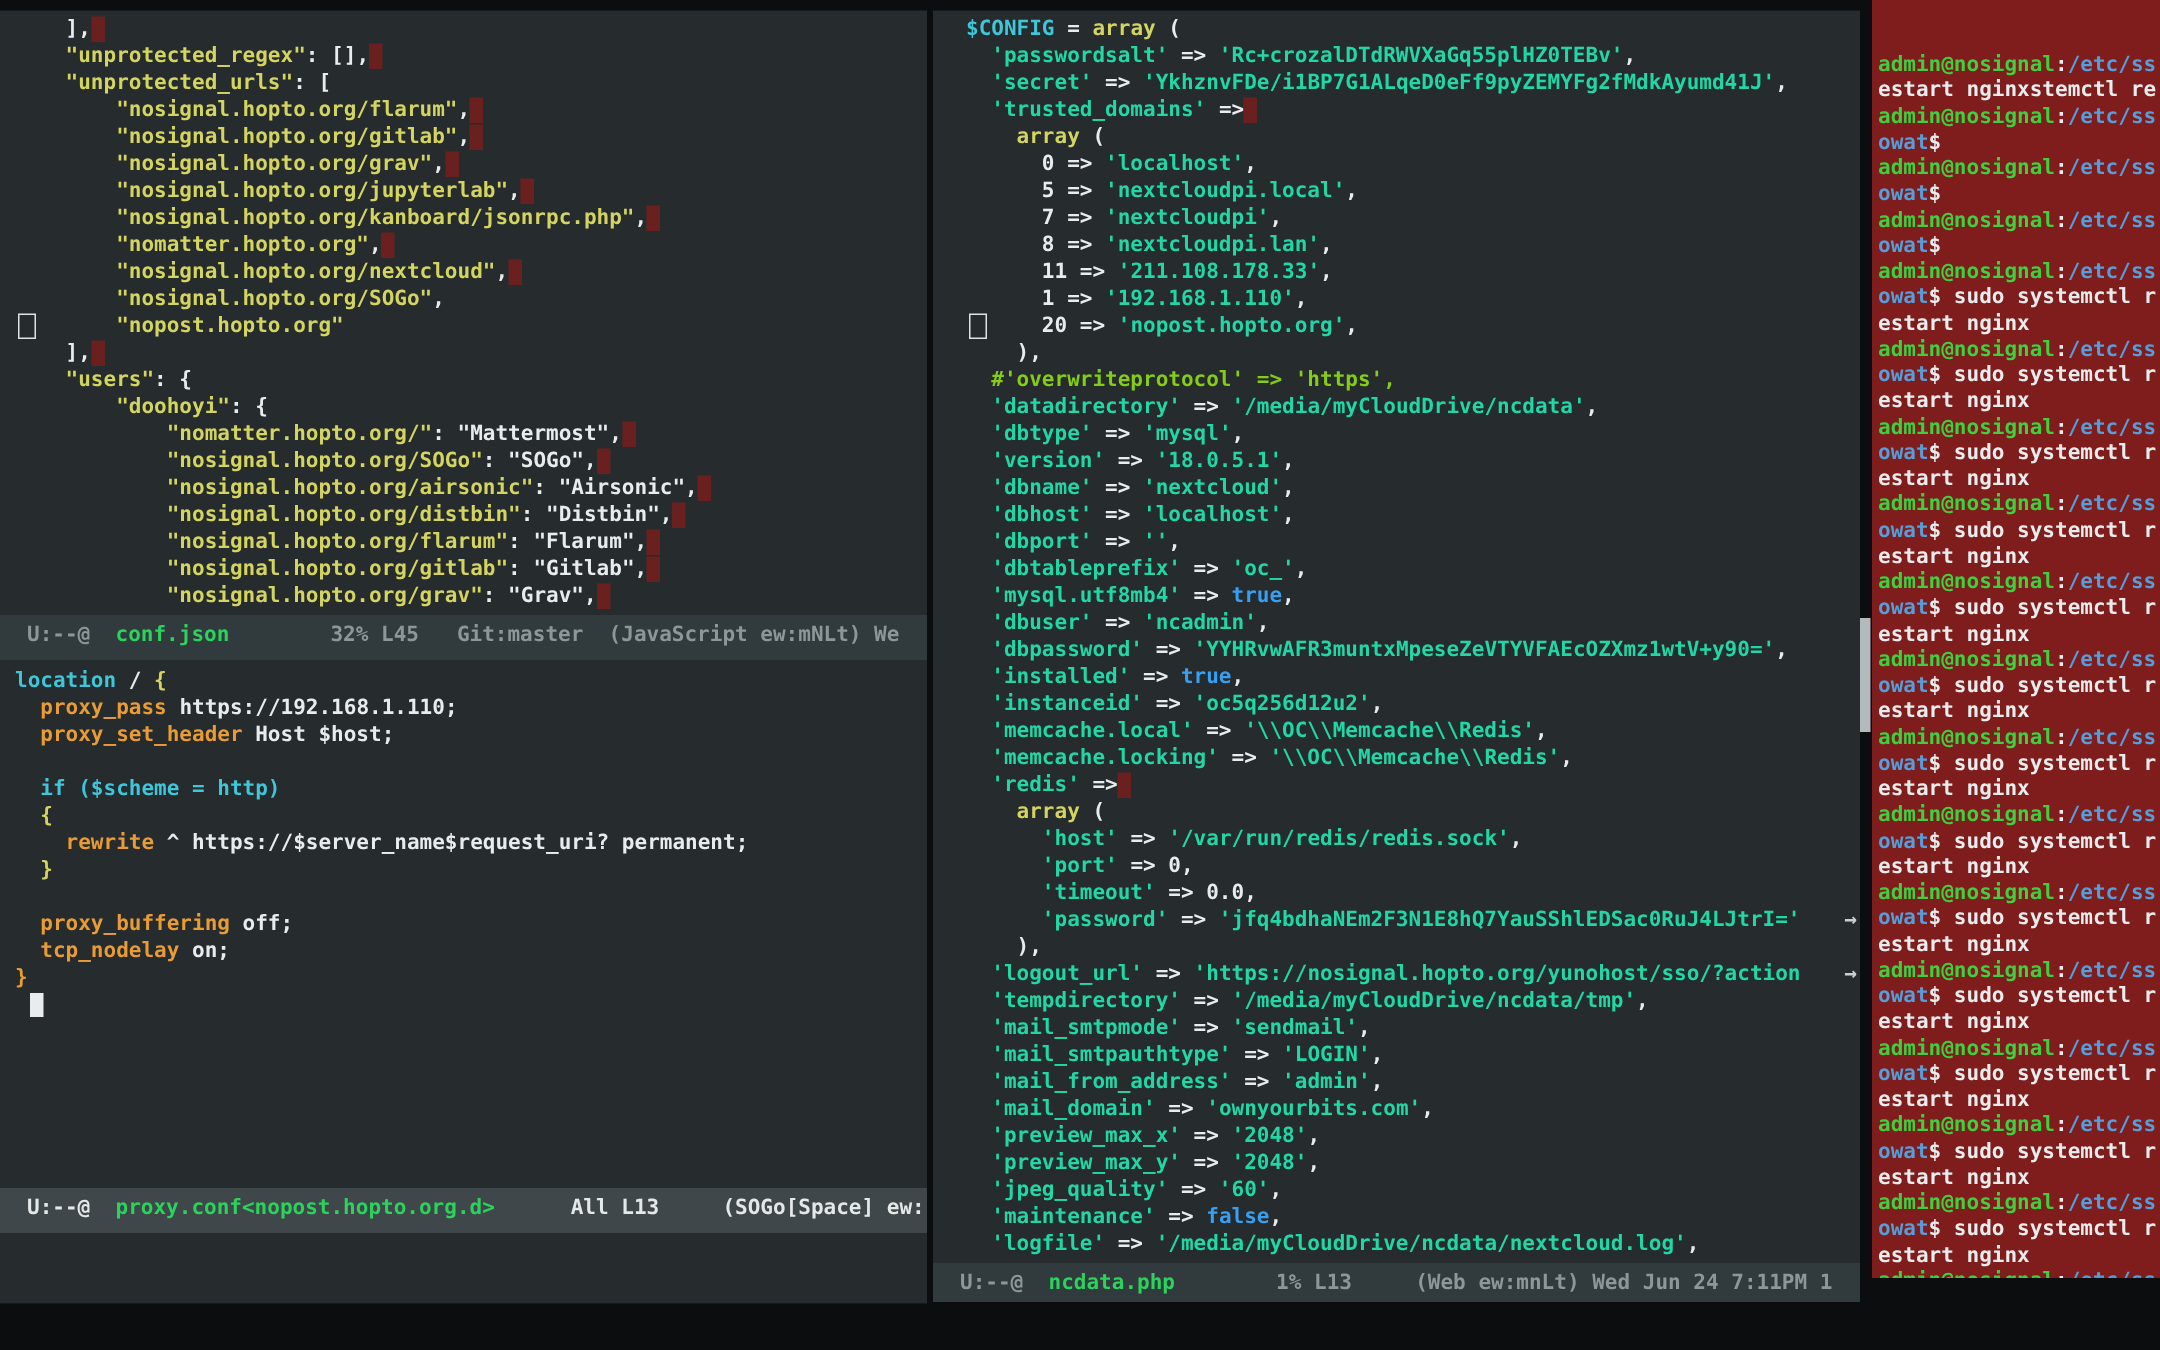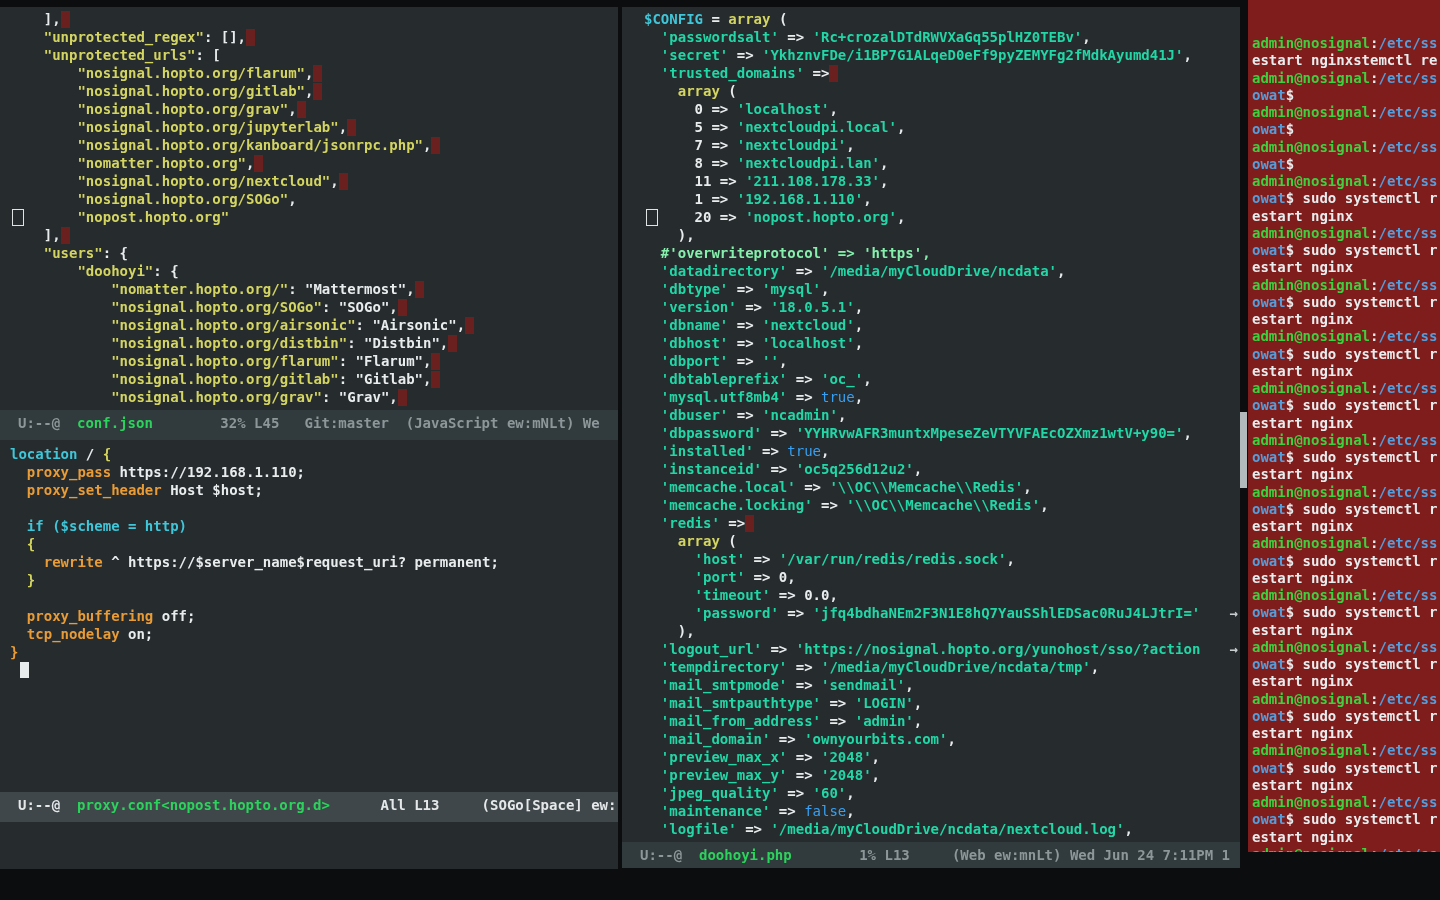--- a/index.html
+++ b/index.html
@@ -15,22 +15,22 @@
   .line{height:18px;line-height:18px;position:relative}
   .modeline{height:30px;line-height:26px;font-size:14px;white-space:pre;overflow:hidden;padding-left:18px}
   .ml-inactive{background:#313a3d;color:#8d979a}
   .ml-active{background:#40474b;color:#e4e8e9}
   .ml-name{color:#2bd35c;font-weight:bold}
   .seg-w{color:#e9eced}
   .seg-y{color:#d4d560}
   .seg-c{color:#3fc6d8}
   .seg-t{color:#21d7a6}
   .seg-o{color:#e99c35}
-  .seg-cm{color:#86efac}
-  .seg-b{color:#38a0f2;font-weight:normal}
+  .seg-cm{color:#84cc16}
+  .seg-b{color:#38a0f2;font-weight:bold}
   .seg-tg{color:#3fcf3f}
   .seg-tb{color:#579dd9}
   .ws-block{display:inline-block;width:9px;height:17px;background:#6b2020;vertical-align:top;position:relative;top:1px}
   .trunc-arrow{position:absolute;right:2px;top:0;color:#c9cecf}
   .cursor0{position:absolute;left:2px;top:1px;width:10px;height:15px}
   .cursor0.hollow{border:1px solid #dfe3e4}
   .cursor0.block{background:#e9eced;left:10px;width:9px;height:16px;border:none}
   #terminal{position:absolute;top:0;left:1248px;width:192px;height:852px;background:#7f1d1d;
             font-size:14px;white-space:pre;padding:3px 0 0 4px;box-sizing:border-box;overflow:hidden}
   .tline{height:17.25px;line-height:17.25px;position:relative}
@@ -41,20 +41,20 @@
 
 <div class="frame" id="leftFrame">
   <div class="buffer json-buf"><div class="line"><span class="seg-w">    ],</span><span class="ws-block"></span></div><div class="line"><span class="seg-y">    "unprotected_regex"</span><span class="seg-w">: [],</span><span class="ws-block"></span></div><div class="line"><span class="seg-y">    "unprotected_urls"</span><span class="seg-w">: [</span></div><div class="line"><span class="seg-y">        "nosignal.hopto.org/flarum"</span><span class="seg-w">,</span><span class="ws-block"></span></div><div class="line"><span class="seg-y">        "nosignal.hopto.org/gitlab"</span><span class="seg-w">,</span><span class="ws-block"></span></div><div class="line"><span class="seg-y">        "nosignal.hopto.org/grav"</span><span class="seg-w">,</span><span class="ws-block"></span></div><div class="line"><span class="seg-y">        "nosignal.hopto.org/jupyterlab"</span><span class="seg-w">,</span><span class="ws-block"></span></div><div class="line"><span class="seg-y">        "nosignal.hopto.org/kanboard/jsonrpc.php"</span><span class="seg-w">,</span><span class="ws-block"></span></div><div class="line"><span class="seg-y">        "nomatter.hopto.org"</span><span class="seg-w">,</span><span class="ws-block"></span></div><div class="line"><span class="seg-y">        "nosignal.hopto.org/nextcloud"</span><span class="seg-w">,</span><span class="ws-block"></span></div><div class="line"><span class="seg-y">        "nosignal.hopto.org/SOGo"</span><span class="seg-w">,</span></div><div class="line"><span class="seg-y">        "nopost.hopto.org"</span><span class="cursor0 hollow"></span></div><div class="line"><span class="seg-w">    ],</span><span class="ws-block"></span></div><div class="line"><span class="seg-y">    "users"</span><span class="seg-w">: {</span></div><div class="line"><span class="seg-y">        "doohoyi"</span><span class="seg-w">: {</span></div><div class="line"><span class="seg-y">            "nomatter.hopto.org/"</span><span class="seg-w">: "Mattermost",</span><span class="ws-block"></span></div><div class="line"><span class="seg-y">            "nosignal.hopto.org/SOGo"</span><span class="seg-w">: "SOGo",</span><span class="ws-block"></span></div><div class="line"><span class="seg-y">            "nosignal.hopto.org/airsonic"</span><span class="seg-w">: "Airsonic",</span><span class="ws-block"></span></div><div class="line"><span class="seg-y">            "nosignal.hopto.org/distbin"</span><span class="seg-w">: "Distbin",</span><span class="ws-block"></span></div><div class="line"><span class="seg-y">            "nosignal.hopto.org/flarum"</span><span class="seg-w">: "Flarum",</span><span class="ws-block"></span></div><div class="line"><span class="seg-y">            "nosignal.hopto.org/gitlab"</span><span class="seg-w">: "Gitlab",</span><span class="ws-block"></span></div><div class="line"><span class="seg-y">            "nosignal.hopto.org/grav"</span><span class="seg-w">: "Grav",</span><span class="ws-block"></span></div></div>
   <div class="modeline ml-inactive"><span>U:--@  </span><span class="ml-name">conf.json</span><span>        32% L45   Git:master  (JavaScript ew:mNLt) We</span></div>
   <div class="buffer nginx-buf"><div class="line"><span class="seg-c">location</span><span class="seg-w"> / </span><span class="seg-y">{</span></div><div class="line"><span class="seg-o">  proxy_pass</span><span class="seg-w"> https://192.168.1.110;</span></div><div class="line"><span class="seg-o">  proxy_set_header</span><span class="seg-w"> Host $host;</span></div><div class="line"></div><div class="line"><span class="seg-c">  if ($scheme = http)</span></div><div class="line"><span class="seg-y">  {</span></div><div class="line"><span class="seg-o">    rewrite</span><span class="seg-w"> ^ https://$server_name$request_uri? permanent;</span></div><div class="line"><span class="seg-y">  }</span></div><div class="line"></div><div class="line"><span class="seg-o">  proxy_buffering</span><span class="seg-w"> off;</span></div><div class="line"><span class="seg-o">  tcp_nodelay</span><span class="seg-w"> on;</span></div><div class="line"><span class="seg-o">}</span></div><div class="line"><span class="cursor0 block"></span></div></div>
   <div class="modeline ml-active"><span>U:--@  </span><span class="ml-name">proxy.conf&lt;nopost.hopto.org.d&gt;</span><span>      All L13     (SOGo[Space] ew:</span></div>
 </div>
 
 <div class="frame" id="midFrame">
   <div class="buffer php-buf"><div class="line"><span class="seg-c">$CONFIG</span><span class="seg-w"> = </span><span class="seg-y">array</span><span class="seg-w"> (</span></div><div class="line"><span class="seg-t">  'passwordsalt'</span><span class="seg-w"> =&gt; </span><span class="seg-t">'Rc+crozalDTdRWVXaGq55plHZ0TEBv'</span><span class="seg-w">,</span></div><div class="line"><span class="seg-t">  'secret'</span><span class="seg-w"> =&gt; </span><span class="seg-t">'YkhznvFDe/i1BP7G1ALqeD0eFf9pyZEMYFg2fMdkAyumd41J'</span><span class="seg-w">,</span></div><div class="line"><span class="seg-t">  'trusted_domains'</span><span class="seg-w"> =&gt;</span><span class="ws-block"></span></div><div class="line"><span class="seg-w">    </span><span class="seg-y">array</span><span class="seg-w"> (</span></div><div class="line"><span class="seg-w">      0 =&gt; </span><span class="seg-t">'localhost'</span><span class="seg-w">,</span></div><div class="line"><span class="seg-w">      5 =&gt; </span><span class="seg-t">'nextcloudpi.local'</span><span class="seg-w">,</span></div><div class="line"><span class="seg-w">      7 =&gt; </span><span class="seg-t">'nextcloudpi'</span><span class="seg-w">,</span></div><div class="line"><span class="seg-w">      8 =&gt; </span><span class="seg-t">'nextcloudpi.lan'</span><span class="seg-w">,</span></div><div class="line"><span class="seg-w">      11 =&gt; </span><span class="seg-t">'211.108.178.33'</span><span class="seg-w">,</span></div><div class="line"><span class="seg-w">      1 =&gt; </span><span class="seg-t">'192.168.1.110'</span><span class="seg-w">,</span></div><div class="line"><span class="seg-w">      20 =&gt; </span><span class="seg-t">'nopost.hopto.org'</span><span class="seg-w">,</span><span class="cursor0 hollow"></span></div><div class="line"><span class="seg-w">    ),</span></div><div class="line"><span class="seg-cm">  #'overwriteprotocol' =&gt; 'https',</span></div><div class="line"><span class="seg-t">  'datadirectory'</span><span class="seg-w"> =&gt; </span><span class="seg-t">'/media/myCloudDrive/ncdata'</span><span class="seg-w">,</span></div><div class="line"><span class="seg-t">  'dbtype'</span><span class="seg-w"> =&gt; </span><span class="seg-t">'mysql'</span><span class="seg-w">,</span></div><div class="line"><span class="seg-t">  'version'</span><span class="seg-w"> =&gt; </span><span class="seg-t">'18.0.5.1'</span><span class="seg-w">,</span></div><div class="line"><span class="seg-t">  'dbname'</span><span class="seg-w"> =&gt; </span><span class="seg-t">'nextcloud'</span><span class="seg-w">,</span></div><div class="line"><span class="seg-t">  'dbhost'</span><span class="seg-w"> =&gt; </span><span class="seg-t">'localhost'</span><span class="seg-w">,</span></div><div class="line"><span class="seg-t">  'dbport'</span><span class="seg-w"> =&gt; </span><span class="seg-t">''</span><span class="seg-w">,</span></div><div class="line"><span class="seg-t">  'dbtableprefix'</span><span class="seg-w"> =&gt; </span><span class="seg-t">'oc_'</span><span class="seg-w">,</span></div><div class="line"><span class="seg-t">  'mysql.utf8mb4'</span><span class="seg-w"> =&gt; </span><span class="seg-b">true</span><span class="seg-w">,</span></div><div class="line"><span class="seg-t">  'dbuser'</span><span class="seg-w"> =&gt; </span><span class="seg-t">'ncadmin'</span><span class="seg-w">,</span></div><div class="line"><span class="seg-t">  'dbpassword'</span><span class="seg-w"> =&gt; </span><span class="seg-t">'YYHRvwAFR3muntxMpeseZeVTYVFAEcOZXmz1wtV+y90='</span><span class="seg-w">,</span></div><div class="line"><span class="seg-t">  'installed'</span><span class="seg-w"> =&gt; </span><span class="seg-b">true</span><span class="seg-w">,</span></div><div class="line"><span class="seg-t">  'instanceid'</span><span class="seg-w"> =&gt; </span><span class="seg-t">'oc5q256d12u2'</span><span class="seg-w">,</span></div><div class="line"><span class="seg-t">  'memcache.local'</span><span class="seg-w"> =&gt; </span><span class="seg-t">'\\OC\\Memcache\\Redis'</span><span class="seg-w">,</span></div><div class="line"><span class="seg-t">  'memcache.locking'</span><span class="seg-w"> =&gt; </span><span class="seg-t">'\\OC\\Memcache\\Redis'</span><span class="seg-w">,</span></div><div class="line"><span class="seg-t">  'redis'</span><span class="seg-w"> =&gt;</span><span class="ws-block"></span></div><div class="line"><span class="seg-w">    </span><span class="seg-y">array</span><span class="seg-w"> (</span></div><div class="line"><span class="seg-t">      'host'</span><span class="seg-w"> =&gt; </span><span class="seg-t">'/var/run/redis/redis.sock'</span><span class="seg-w">,</span></div><div class="line"><span class="seg-t">      'port'</span><span class="seg-w"> =&gt; 0,</span></div><div class="line"><span class="seg-t">      'timeout'</span><span class="seg-w"> =&gt; 0.0,</span></div><div class="line"><span class="seg-t">      'password'</span><span class="seg-w"> =&gt; </span><span class="seg-t">'jfq4bdhaNEm2F3N1E8hQ7YauSShlEDSac0RuJ4LJtrI='</span><span class="trunc-arrow">→</span></div><div class="line"><span class="seg-w">    ),</span></div><div class="line"><span class="seg-t">  'logout_url'</span><span class="seg-w"> =&gt; </span><span class="seg-t">'https://nosignal.hopto.org/yunohost/sso/?action</span><span class="trunc-arrow">→</span></div><div class="line"><span class="seg-t">  'tempdirectory'</span><span class="seg-w"> =&gt; </span><span class="seg-t">'/media/myCloudDrive/ncdata/tmp'</span><span class="seg-w">,</span></div><div class="line"><span class="seg-t">  'mail_smtpmode'</span><span class="seg-w"> =&gt; </span><span class="seg-t">'sendmail'</span><span class="seg-w">,</span></div><div class="line"><span class="seg-t">  'mail_smtpauthtype'</span><span class="seg-w"> =&gt; </span><span class="seg-t">'LOGIN'</span><span class="seg-w">,</span></div><div class="line"><span class="seg-t">  'mail_from_address'</span><span class="seg-w"> =&gt; </span><span class="seg-t">'admin'</span><span class="seg-w">,</span></div><div class="line"><span class="seg-t">  'mail_domain'</span><span class="seg-w"> =&gt; </span><span class="seg-t">'ownyourbits.com'</span><span class="seg-w">,</span></div><div class="line"><span class="seg-t">  'preview_max_x'</span><span class="seg-w"> =&gt; </span><span class="seg-t">'2048'</span><span class="seg-w">,</span></div><div class="line"><span class="seg-t">  'preview_max_y'</span><span class="seg-w"> =&gt; </span><span class="seg-t">'2048'</span><span class="seg-w">,</span></div><div class="line"><span class="seg-t">  'jpeg_quality'</span><span class="seg-w"> =&gt; </span><span class="seg-t">'60'</span><span class="seg-w">,</span></div><div class="line"><span class="seg-t">  'maintenance'</span><span class="seg-w"> =&gt; </span><span class="seg-b">false</span><span class="seg-w">,</span></div><div class="line"><span class="seg-t">  'logfile'</span><span class="seg-w"> =&gt; </span><span class="seg-t">'/media/myCloudDrive/ncdata/nextcloud.log'</span><span class="seg-w">,</span></div></div>
-  <div class="modeline ml-inactive"><span>U:--@  </span><span class="ml-name">doohoyi.php</span><span>        1% L13     (Web ew:mnLt) Wed Jun 24 7:11PM 1</span></div>
+  <div class="modeline ml-inactive"><span>U:--@  </span><span class="ml-name">ncdata.php</span><span>        1% L13     (Web ew:mnLt) Wed Jun 24 7:11PM 1</span></div>
 </div>
 
 <div id="scrollThumb"></div>
 
 <div id="terminal">
   <div><div class="tline"><span class="seg-tg">admin@nosignal</span><span class="seg-w">:</span><span class="seg-tb">/etc/ss</span></div><div class="tline"><span class="seg-w">estart nginxstemctl re</span></div><div class="tline"><span class="seg-tg">admin@nosignal</span><span class="seg-w">:</span><span class="seg-tb">/etc/ss</span></div><div class="tline"><span class="seg-tb">owat</span><span class="seg-w">$</span></div><div class="tline"><span class="seg-tg">admin@nosignal</span><span class="seg-w">:</span><span class="seg-tb">/etc/ss</span></div><div class="tline"><span class="seg-tb">owat</span><span class="seg-w">$</span></div><div class="tline"><span class="seg-tg">admin@nosignal</span><span class="seg-w">:</span><span class="seg-tb">/etc/ss</span></div><div class="tline"><span class="seg-tb">owat</span><span class="seg-w">$</span></div><div class="tline"><span class="seg-tg">admin@nosignal</span><span class="seg-w">:</span><span class="seg-tb">/etc/ss</span></div><div class="tline"><span class="seg-tb">owat</span><span class="seg-w">$ sudo systemctl r</span></div><div class="tline"><span class="seg-w">estart nginx</span></div><div class="tline"><span class="seg-tg">admin@nosignal</span><span class="seg-w">:</span><span class="seg-tb">/etc/ss</span></div><div class="tline"><span class="seg-tb">owat</span><span class="seg-w">$ sudo systemctl r</span></div><div class="tline"><span class="seg-w">estart nginx</span></div><div class="tline"><span class="seg-tg">admin@nosignal</span><span class="seg-w">:</span><span class="seg-tb">/etc/ss</span></div><div class="tline"><span class="seg-tb">owat</span><span class="seg-w">$ sudo systemctl r</span></div><div class="tline"><span class="seg-w">estart nginx</span></div><div class="tline"><span class="seg-tg">admin@nosignal</span><span class="seg-w">:</span><span class="seg-tb">/etc/ss</span></div><div class="tline"><span class="seg-tb">owat</span><span class="seg-w">$ sudo systemctl r</span></div><div class="tline"><span class="seg-w">estart nginx</span></div><div class="tline"><span class="seg-tg">admin@nosignal</span><span class="seg-w">:</span><span class="seg-tb">/etc/ss</span></div><div class="tline"><span class="seg-tb">owat</span><span class="seg-w">$ sudo systemctl r</span></div><div class="tline"><span class="seg-w">estart nginx</span></div><div class="tline"><span class="seg-tg">admin@nosignal</span><span class="seg-w">:</span><span class="seg-tb">/etc/ss</span></div><div class="tline"><span class="seg-tb">owat</span><span class="seg-w">$ sudo systemctl r</span></div><div class="tline"><span class="seg-w">estart nginx</span></div><div class="tline"><span class="seg-tg">admin@nosignal</span><span class="seg-w">:</span><span class="seg-tb">/etc/ss</span></div><div class="tline"><span class="seg-tb">owat</span><span class="seg-w">$ sudo systemctl r</span></div><div class="tline"><span class="seg-w">estart nginx</span></div><div class="tline"><span class="seg-tg">admin@nosignal</span><span class="seg-w">:</span><span class="seg-tb">/etc/ss</span></div><div class="tline"><span class="seg-tb">owat</span><span class="seg-w">$ sudo systemctl r</span></div><div class="tline"><span class="seg-w">estart nginx</span></div><div class="tline"><span class="seg-tg">admin@nosignal</span><span class="seg-w">:</span><span class="seg-tb">/etc/ss</span></div><div class="tline"><span class="seg-tb">owat</span><span class="seg-w">$ sudo systemctl r</span></div><div class="tline"><span class="seg-w">estart nginx</span></div><div class="tline"><span class="seg-tg">admin@nosignal</span><span class="seg-w">:</span><span class="seg-tb">/etc/ss</span></div><div class="tline"><span class="seg-tb">owat</span><span class="seg-w">$ sudo systemctl r</span></div><div class="tline"><span class="seg-w">estart nginx</span></div><div class="tline"><span class="seg-tg">admin@nosignal</span><span class="seg-w">:</span><span class="seg-tb">/etc/ss</span></div><div class="tline"><span class="seg-tb">owat</span><span class="seg-w">$ sudo systemctl r</span></div><div class="tline"><span class="seg-w">estart nginx</span></div><div class="tline"><span class="seg-tg">admin@nosignal</span><span class="seg-w">:</span><span class="seg-tb">/etc/ss</span></div><div class="tline"><span class="seg-tb">owat</span><span class="seg-w">$ sudo systemctl r</span></div><div class="tline"><span class="seg-w">estart nginx</span></div><div class="tline"><span class="seg-tg">admin@nosignal</span><span class="seg-w">:</span><span class="seg-tb">/etc/ss</span></div><div class="tline"><span class="seg-tb">owat</span><span class="seg-w">$ sudo systemctl r</span></div><div class="tline"><span class="seg-w">estart nginx</span></div><div class="tline"><span class="seg-tg">admin@nosignal</span><span class="seg-w">:</span><span class="seg-tb">/etc/ss</span></div><div class="tline"><span class="seg-tb">owat</span><span class="seg-w">$ sudo systemctl r</span></div><div class="tline"><span class="seg-w">estart nginx</span></div><div class="tline"><span class="seg-tg">admin@nosignal</span><span class="seg-w">:</span><span class="seg-tb">/etc/ss</span></div></div>
 </div>
 
 </body></html>

